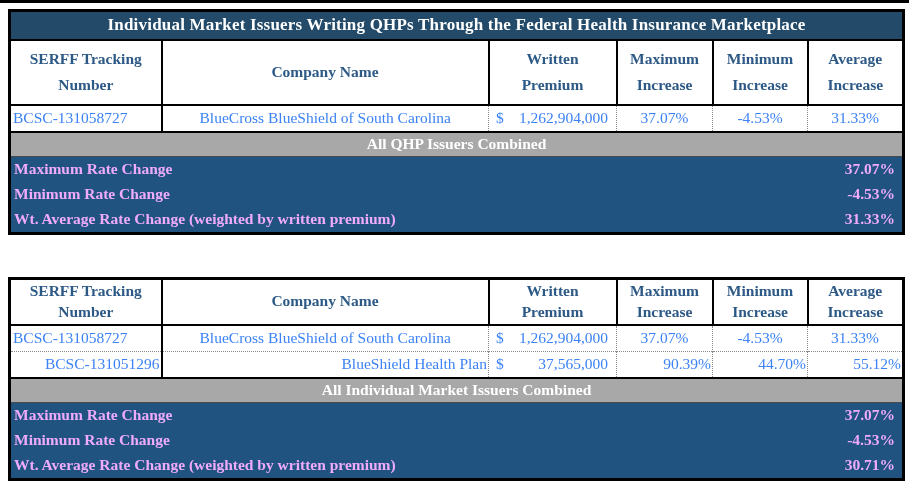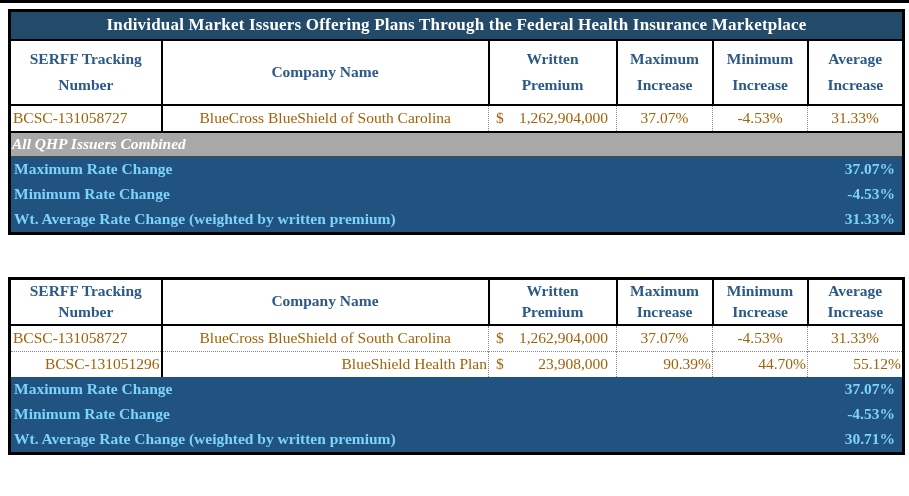--- a/index.html
+++ b/index.html
@@ -42,51 +42,51 @@
     text-align:center;
     border:2px solid #000;
     white-space:pre-line;
     vertical-align:middle;
   }
   #table-1 th.col-head { padding:5px 2px; line-height:1.7; }
   #table-2 th.col-head { padding:1px 2px; line-height:1.35; }
 
   td.data {
     background:#ffffff;
-    color:#a16207;
+    color:#3b82f6;
     font-size:15.5px;
     height:23px;
     vertical-align:middle;
     overflow:hidden;
   }
   tr.data-row + tr.data-row td { border-top:1px dotted #8a8a8a;text-align:right; }
   td.cell-serff  { text-align:left; padding-left:2px; border-right:2px solid #000; }
   td.cell-company{ text-align:center; border-right:1px dotted #8a8a8a; }
   td.cell-premium{ border-right:1px dotted #8a8a8a; }
   td.cell-premium .acct {
     display:flex; justify-content:space-between; align-items:baseline;
     padding:0 7px 0 6px;
   }
   td.cell-pct    { text-align:center; border-right:1px dotted #8a8a8a; }
   td.cell-pct.last { border-right:none; }
 
   tr.combined-row td {
     background:#A8A8A8;
     color:#ffffff;
     font-weight:bold;
-    font-style:italic;
-    font-size:15.5px;
+    font-size:15.5px;
+    text-align:center;
     height:21px;
     border-top:2px solid #000;
     border-bottom:1px solid #4a4a4a;
     vertical-align:middle;
   }
   tr.summary-row td {
     background:#205380;
-    color:#7dd3fc;
+    color:#f0abfc;
     font-weight:bold;
     font-size:15.5px;
     height:23px;
     vertical-align:middle;
   }
   tr.summary-row td.sum-label { text-align:left;  padding-left:3px; }
   tr.summary-row td.sum-value { text-align:right; padding-right:7px; }
 </style>
 </head>
 <body>
@@ -97,21 +97,21 @@
   <colgroup>
     <col style="width:152px">
       <col style="width:327px">
       <col style="width:128px">
     <col style="width:96px">
       <col style="width:95px">
       <col style="width:96px">
   </colgroup>
   <tbody>
       <tr>
-    <td class="title-cell" colspan="6">Individual Market Issuers Offering Plans Through the Federal Health Insurance Marketplace</td>
+    <td class="title-cell" colspan="6">Individual Market Issuers Writing QHPs Through the Federal Health Insurance Marketplace</td>
   </tr>
   <tr>
     <th class="col-head">SERFF Tracking
 Number</th>
     <th class="col-head">Company Name</th>
     <th class="col-head">Written
 Premium</th>
     <th class="col-head">Maximum
 Increase</th>
     <th class="col-head">Minimum
@@ -185,27 +185,30 @@
     <td class="data cell-pct">37.07%</td>
     <td class="data cell-pct">-4.53%</td>
     <td class="data cell-pct last">31.33%</td>
   </tr>
   <tr class="data-row">
     <td class="data cell-serff">BCSC-131051296</td>
     <td class="data cell-company">BlueShield Health Plan</td>
     <td class="data cell-premium">
       <div class="acct">
         <span>$</span>
-        <span>23,908,000</span>
+        <span>37,565,000</span>
       </div>
     </td>
     <td class="data cell-pct">90.39%</td>
     <td class="data cell-pct">44.70%</td>
     <td class="data cell-pct last">55.12%</td>
   </tr>
+  <tr class="combined-row">
+    <td colspan="6">All Individual Market Issuers Combined</td>
+  </tr>
   <tr class="summary-row">
     <td class="sum-label" colspan="5">Maximum Rate Change</td>
     <td class="sum-value">37.07%</td>
   </tr>
   <tr class="summary-row">
     <td class="sum-label" colspan="5">Minimum Rate Change</td>
     <td class="sum-value">-4.53%</td>
   </tr>
   <tr class="summary-row">
     <td class="sum-label" colspan="5">Wt. Average Rate Change (weighted by written premium)</td>

